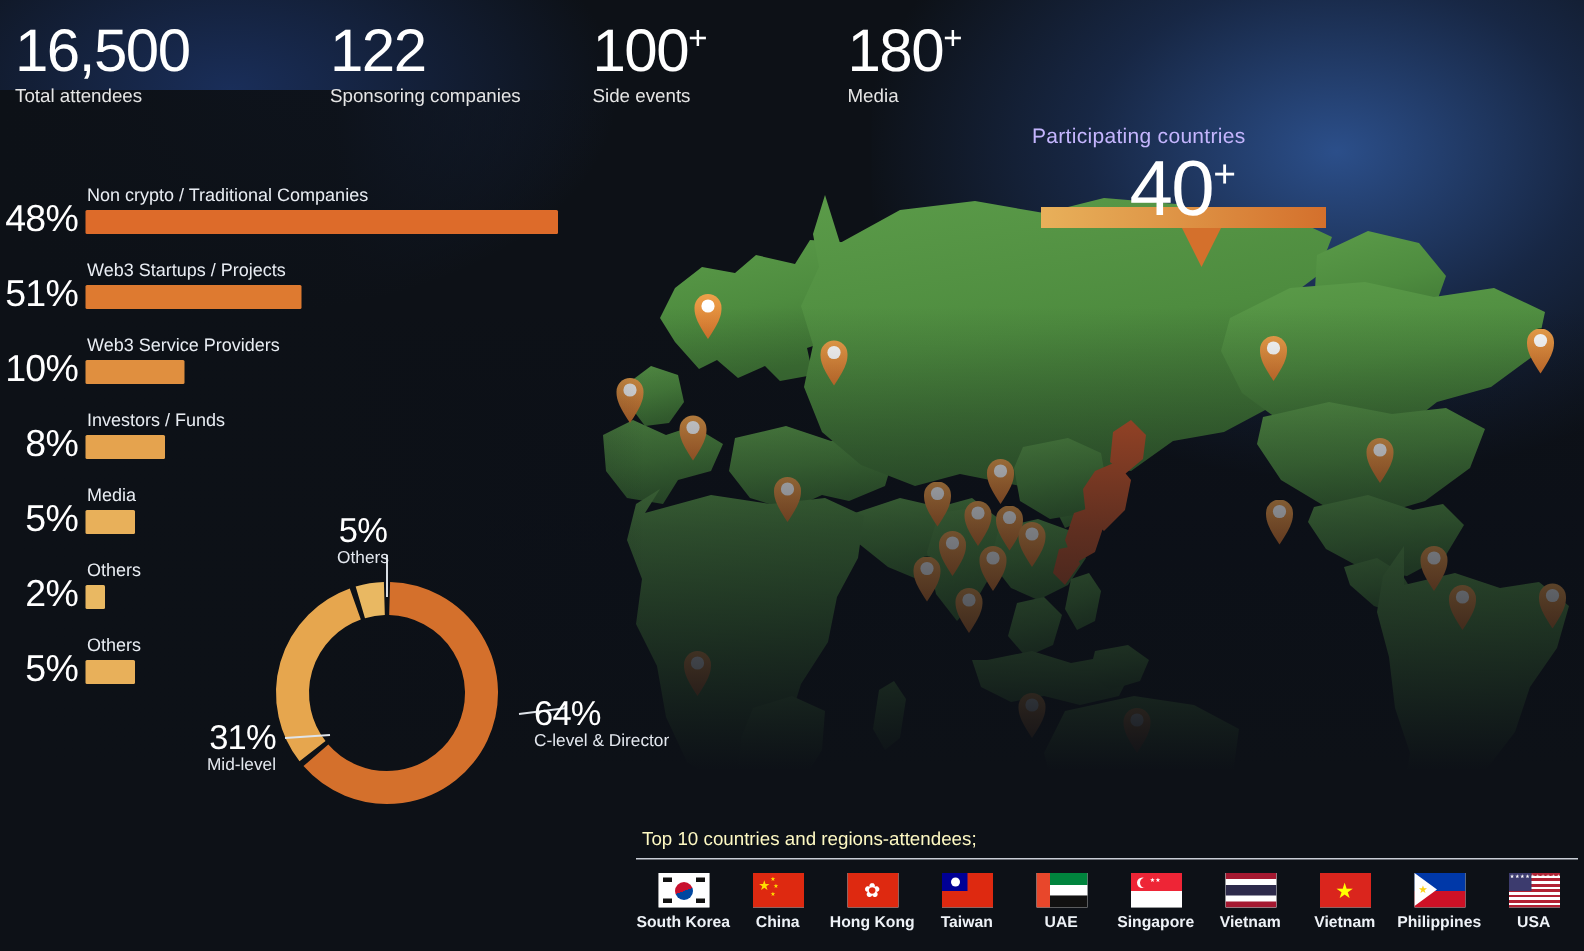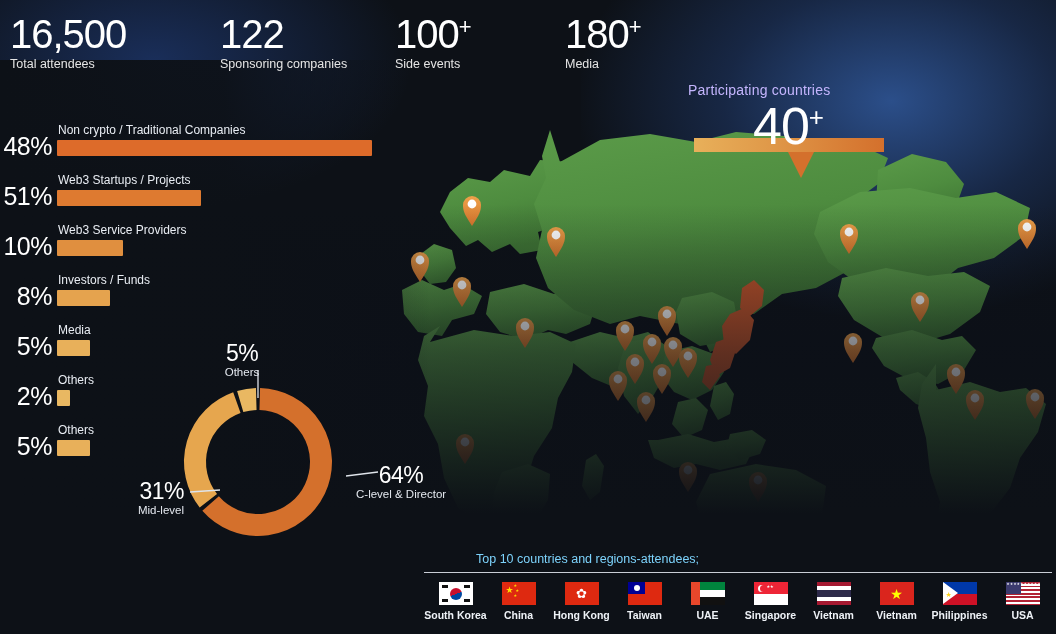--- a/index.html
+++ b/index.html
@@ -66,21 +66,21 @@
   .barrow .bar { height:16px; border-radius:1px; }
 
   
   .donut-wrap { position:absolute; left:150px; top:340px; width:300px; height:260px; }
   .donut-svg { position:absolute; left:0; top:0; }
   .dlabel { position:absolute; color:#ffffff; }
   .dlabel .dp { font-size:23px; line-height:23px; letter-spacing:-.5px; }
   .dlabel .dn { font-size:11.5px; color:#e4e8ef; margin-top:1px; }
   .dlabel.others { left:62px; top:2px; text-align:center; width:60px; }
   .dlabel.mid { left:-58px; top:140px; text-align:right; width:92px; }
-  .dlabel.clevel { left:206px; top:124px; text-align:center; }
+  .dlabel.clevel { left:206px; top:124px; text-align:left; }
 
   
   .map { position:absolute; left:390px; top:42px; width:666px; height:520px; }
   .map svg { display:block; }
 
   
   .callout { position:absolute; left:688px; top:82px; width:200px; }
   .callout .ctitle { font-size:14px; color:#c4b5fd; letter-spacing:.2px; white-space:nowrap; }
   .callout .cnum {
     font-size:52px; line-height:52px; color:#ffffff; text-align:center;
@@ -93,21 +93,21 @@
     z-index:1;
   }
   .callout .ctail {
     position:absolute; left:94px; top:100%; width:0; height:0;
     border-left:13px solid transparent; border-right:13px solid transparent;
     border-top:26px solid #d4702c;
   }
 
   
   .flags-panel { position:absolute; left:424px; top:552px; width:632px; height:82px; }
-  .flags-title { font-size:12.5px; color:#7dd3fc; padding-left:4px;margin-left:48px; }
+  .flags-title { font-size:12.5px; color:#fef9c3; padding-left:4px; }
   .flags-rule { height:1px; background:#c9ced6; margin-top:6px; width:628px; }
   .flags-row { display:flex; margin-top:9px; }
   .flag-item { width:63px; display:flex; flex-direction:column; align-items:center; }
   .flag-box {
     width:34px; height:23px; position:relative; overflow:hidden;
     border:0; background:#ddd; display:block;
   }
   .flag-name { font-size:10.5px; color:#eef2f7; margin-top:4px; white-space:nowrap;font-weight:bold; }
 </style>
 </head>

